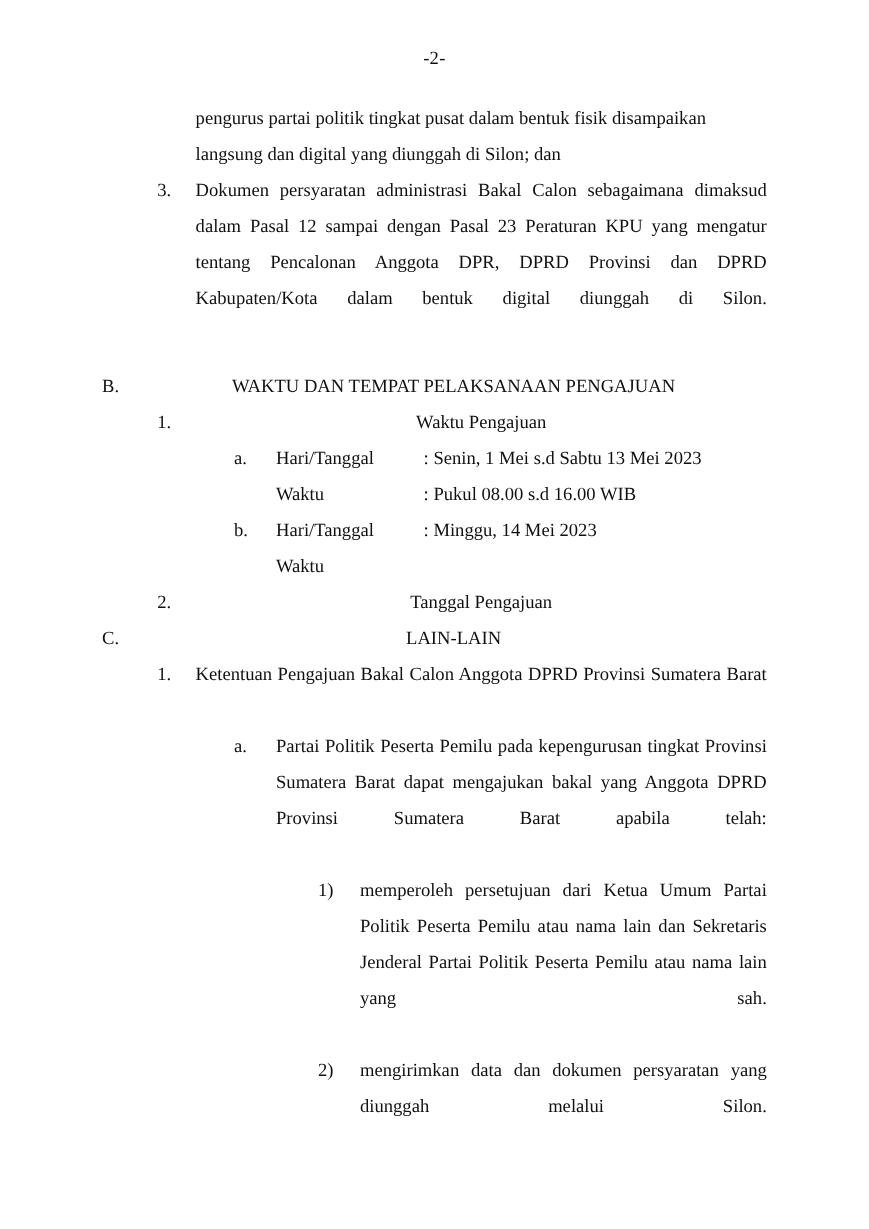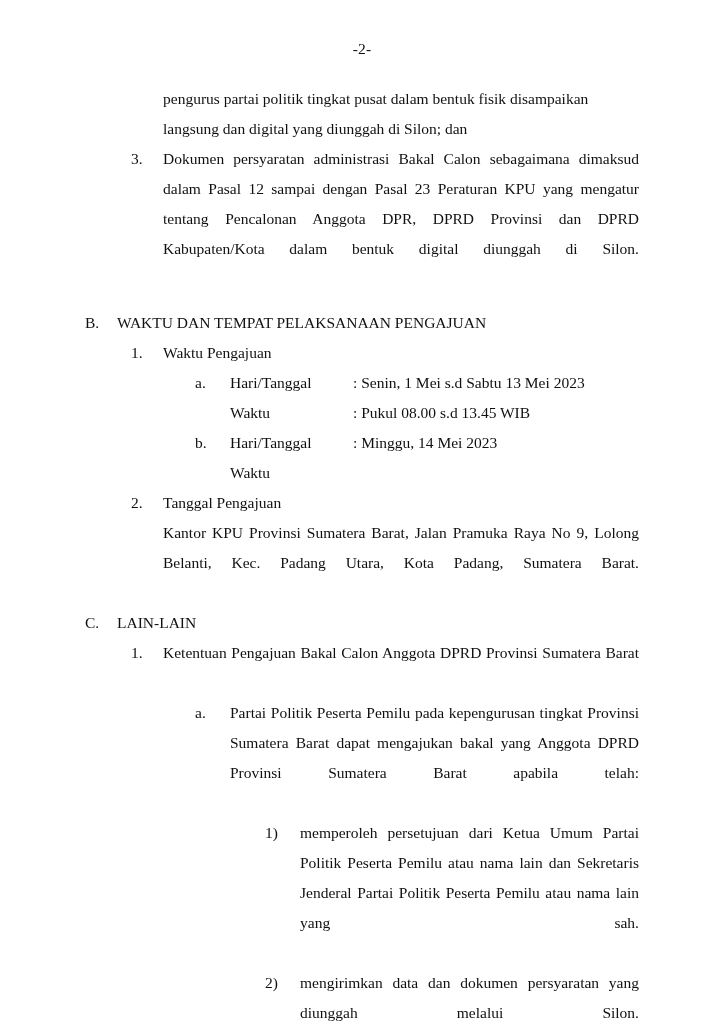--- a/index.html
+++ b/index.html
@@ -74,20 +74,21 @@
   .lvl-num .marker { width: 32px; }       
   .lvl-alpha .marker { width: 35px; }     
   .lvl-paren .marker { width: 35px; }     
 
   .indent-1 { margin-left: 46px; }        
   .indent-2 { margin-left: 62px; }        
 
   .heading {
     font-size: 15.5px;
     line-height: 30px;
+    text-align: center;
   }
 
   .spacer-14 { height: 14px; }
 
   
   .deflist .defrow {
     display: flex;
     font-size: 15.5px;
     line-height: 30px;
   }
@@ -136,21 +137,21 @@
 
           <div class="defrow">
             <div class="defmark">a.</div>
             <div class="deflabel">Hari/Tanggal</div>
             <div class="defvalue">: Senin, 1 Mei s.d Sabtu 13 Mei 2023</div>
           </div>
 
           <div class="defrow">
             <div class="defmark"></div>
             <div class="deflabel">Waktu</div>
-            <div class="defvalue">: Pukul 08.00 s.d 13.45 WIB</div>
+            <div class="defvalue">: Pukul 08.00 s.d 16.00 WIB</div>
           </div>
 
           <div class="defrow">
             <div class="defmark">b.</div>
             <div class="deflabel">Hari/Tanggal</div>
             <div class="defvalue">: Minggu, 14 Mei 2023</div>
           </div>
 
           <div class="defrow">
             <div class="defmark"></div>
@@ -158,21 +159,20 @@
           </div>
 
         </div>
       </div>
     </div>
 
     <div class="row lvl-num indent-1">
       <div class="marker">2.</div>
       <div class="content">
         <div class="heading">Tanggal Pengajuan</div>
-        <p class="para">Kantor KPU Provinsi Sumatera Barat, Jalan Pramuka Raya No 9, Lolong Belanti, Kec. Padang Utara, Kota Padang, Sumatera Barat.</p>
       </div>
     </div>
 
     <div class="row lvl-A">
       <div class="marker">C.</div>
       <div class="content">
         <div class="heading">LAIN-LAIN</div>
       </div>
     </div>
 

